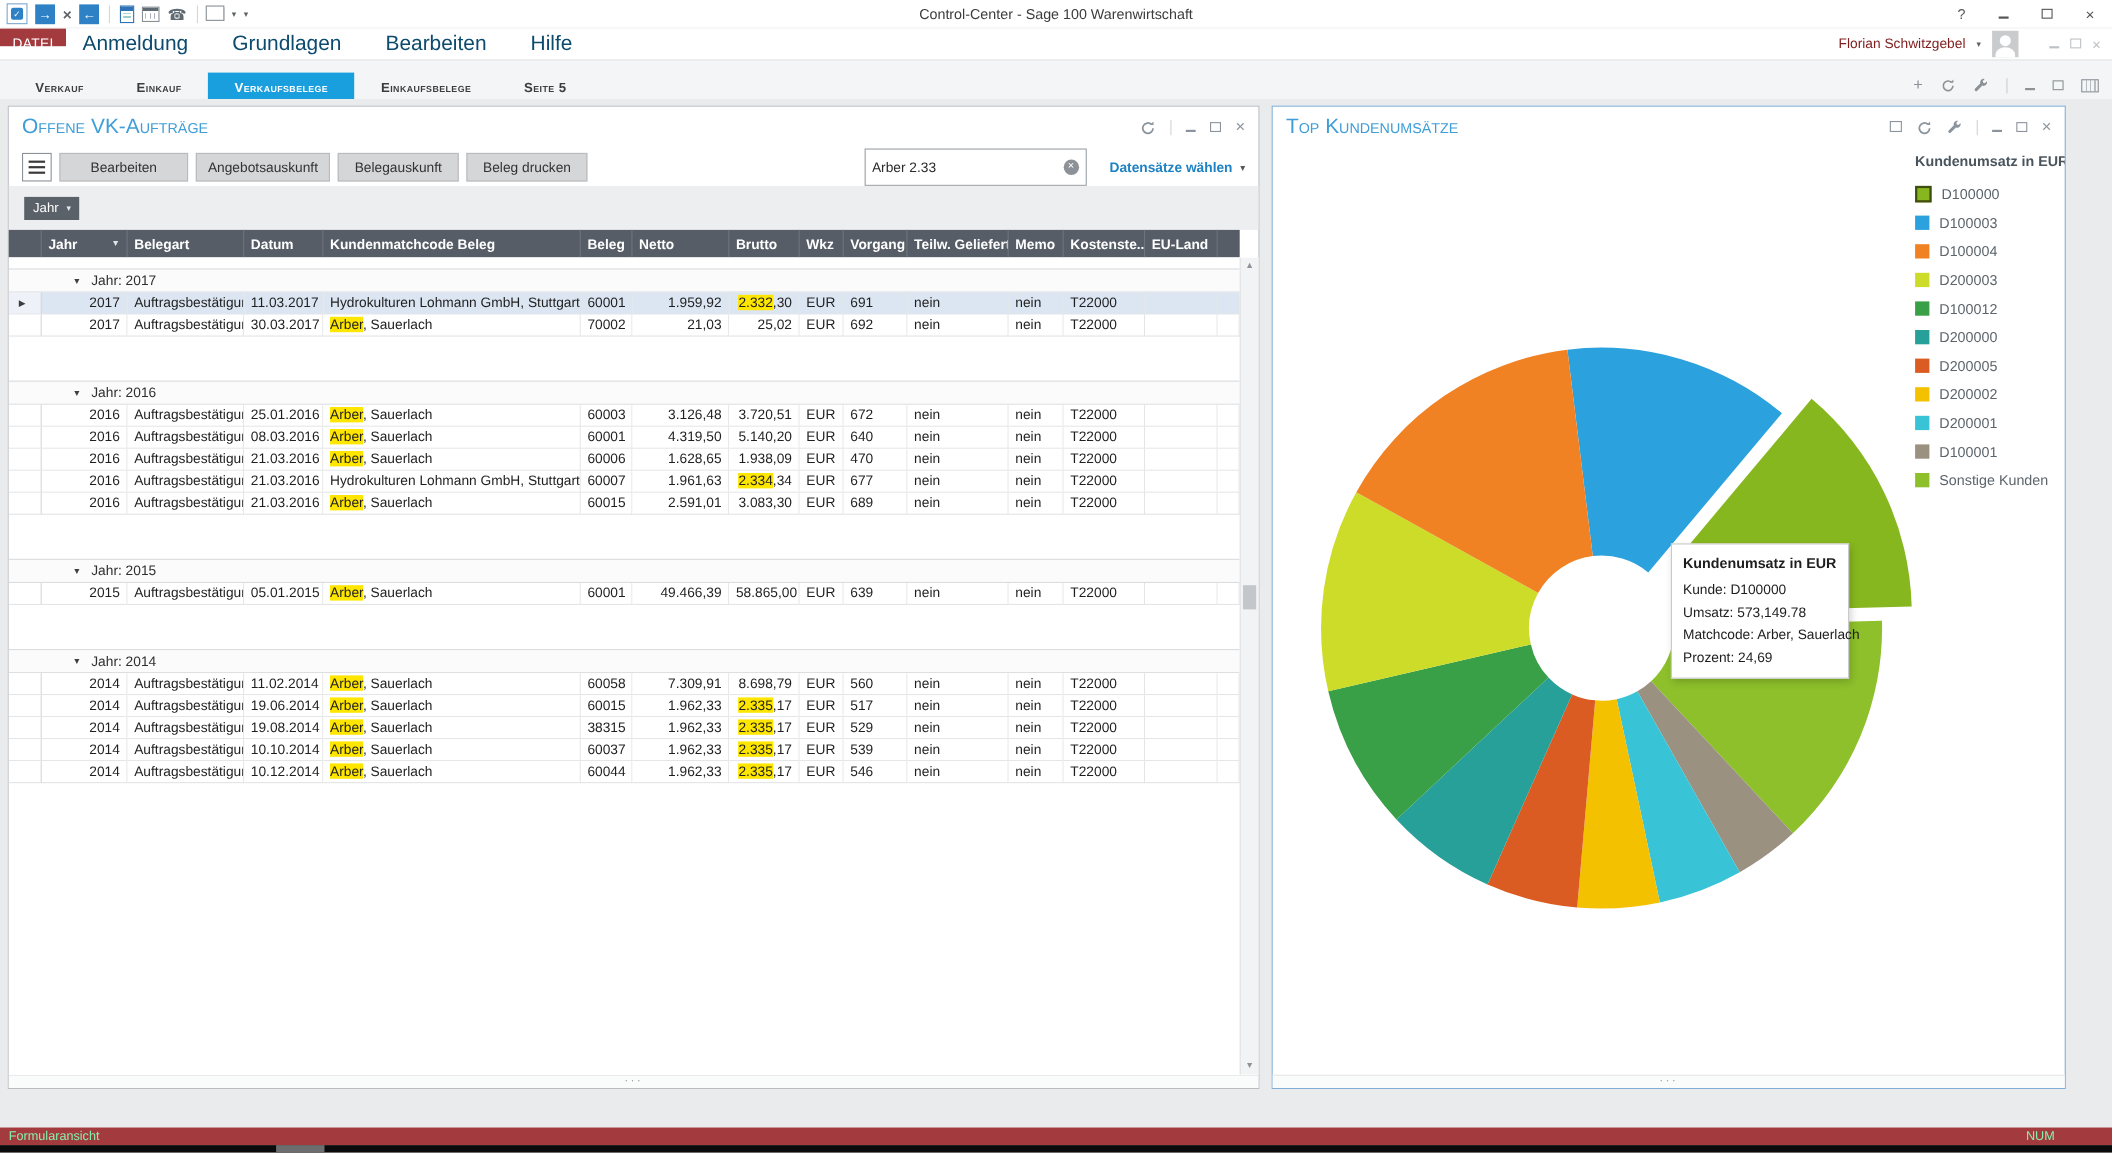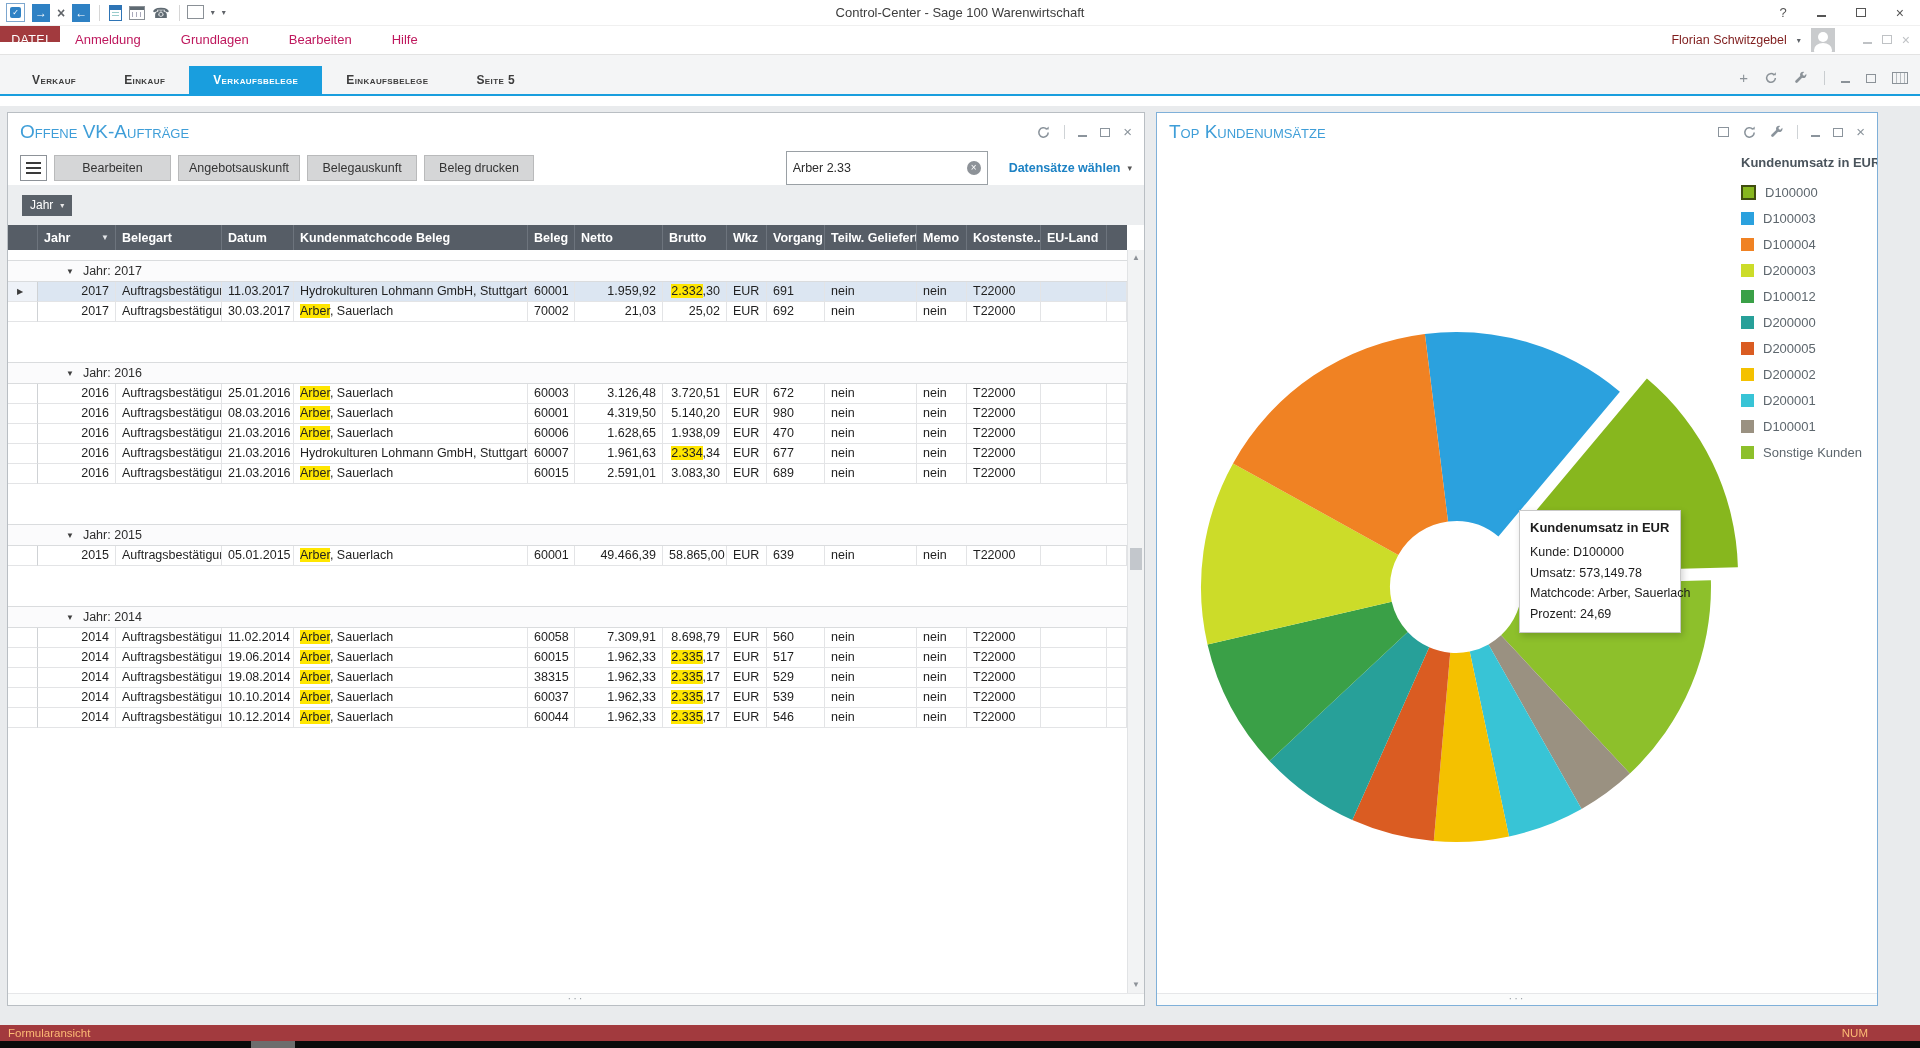--- a/index.html
+++ b/index.html
@@ -27,41 +27,41 @@
   .ico-min{width:9px;height:2px;background:currentColor;display:inline-block}
   .ico-restore{width:10px;height:9px;border:1px solid currentColor;position:relative;display:inline-block;background:#fff}
   .ico-restore::before{content:"";position:absolute;right:-4px;top:-4px;width:10px;height:9px;border:1px solid currentColor;z-index:-1}
   .ico-max{width:10px;height:9px;border:1px solid currentColor;display:inline-block}
   .ico-x{font-size:14px;line-height:12px}
 
   
   .ribbon{position:absolute;left:0;top:26px;width:1920px;height:28px;background:#fff}
   .datei-tab{position:absolute;left:0;top:0;width:60px;height:16px;background:#a23a3e;color:#fff;font-size:12.5px;text-align:center;line-height:28px;letter-spacing:.3px}
   .ribbon-menus{position:absolute;left:75px;top:0;height:28px;display:flex;gap:40px}
-  .ribbon-menus span{font-size:13px;color:#be185d;line-height:28px}
+  .ribbon-menus span{font-size:19px;color:#0c4a6e;line-height:28px}
   .user-area{position:absolute;right:10px;top:0;height:28px;display:flex;align-items:center;gap:10px}
   .user-name{font-size:12.5px;color:#7f1d1d}
   .avatar{width:24px;height:24px;background:#c9cbcd;position:relative;overflow:hidden}
   .avatar::before{content:"";position:absolute;left:7px;top:4px;width:10px;height:10px;border-radius:50%;background:#fff}
   .avatar::after{content:"";position:absolute;left:3px;top:15px;width:18px;height:14px;border-radius:50%;background:#fff}
   .dis{color:#bfc2c5}
   .user-area .gap{width:8px}
 
   
   .tabstrip{position:absolute;left:0;top:54px;width:1920px;height:42px;background:#f4f5f6;border-top:1px solid #e3e3e3;border-bottom:2px solid #199ede}
   .tabbar{position:absolute;left:8px;bottom:0;height:28px;display:flex}
   .tab{padding:0 24px;font-variant:small-caps;font-weight:700;font-size:12px;letter-spacing:.4px;color:#3d3d3d;line-height:28px;white-space:nowrap}
   .tab-active{background:#199ede;color:#fff}
   .tabicons{position:absolute;right:12px;bottom:7px;display:flex;align-items:center;gap:16px;color:#8b9298}
   .tabicons .sep{width:1px;height:14px;background:#c9cdd0}
   .ico-plus{font-size:15px;line-height:14px}
   .ico-film{width:16px;height:12px;border:1px solid currentColor;background:repeating-linear-gradient(90deg,transparent 0 3px,#b7bcc0 3px 4px)}
 
   
-  .main{position:absolute;left:0;top:106px;width:1920px;height:935px;background:#e9ebed}
+  .main{position:absolute;left:0;top:90px;width:1920px;height:935px;background:#e9ebed}
   .panel{position:absolute;top:6px;height:894px;background:#fff;border:1px solid #b9bec3;display:flex;flex-direction:column}
   #leftPanel{left:7px;width:1138px}
   #rightPanel{left:1156px;width:722px;border-color:#7fb0d9}
   .panel-head{height:38px;display:flex;align-items:center;padding:0 12px;flex:none}
   .panel-title{font-variant:small-caps;font-size:19px;color:#3f9ed8;flex:1;white-space:nowrap}
   .panel-icons{display:flex;align-items:center;gap:13px;color:#8b949c}
   .panel-icons .sep{width:1px;height:14px;background:#cfd3d6}
   .pi-x{font-size:15px;line-height:12px}
   .panel-foot{height:12px;flex:none;border-top:1px solid #e6e7e9;background:#fafbfb;text-align:center;color:#9aa0a6;font-size:11px;line-height:8px;letter-spacing:2px}
 
@@ -112,21 +112,21 @@
   .legend-title{font-size:13px;font-weight:700;color:#4a545c;margin-bottom:9px;white-space:nowrap}
   .litem{display:flex;align-items:center;gap:9px;height:26px}
   .sw{width:13px;height:13px;flex:none}
   .sw.selsw{width:15px;height:15px;border:2px solid #404d10}
   .litem span{font-size:13px;color:#5d666d;white-space:nowrap}
   .tooltip{position:absolute;left:362px;top:359px;width:162px;background:#fff;border:1px solid #c9c9c9;box-shadow:2px 3px 7px rgba(0,0,0,.18);padding:9px 10px 8px;z-index:5}
   .tt-title{font-size:13px;font-weight:700;color:#1d1d1d;margin-bottom:7px;white-space:nowrap}
   .tt-line{font-size:12.5px;color:#1d1d1d;line-height:20.5px;white-space:nowrap}
 
   
-  .statusbar{position:absolute;left:0;top:1025px;width:1920px;height:16px;background:#a23a3e;color:#fdba74}
+  .statusbar{position:absolute;left:0;top:1025px;width:1920px;height:16px;background:#a23a3e;color:#86efac}
   .status-left{position:absolute;left:8px;top:0;font-size:11.5px;line-height:16px}
   .status-right{position:absolute;right:52px;top:0;font-size:11.5px;line-height:16px}
   .taskbar{position:absolute;left:0;top:1041px;width:1920px;height:7px;background:#0b0b0b}
   .taskbar .seg{position:absolute;left:251px;top:0;width:44px;height:7px;background:#6d6d6d}
 
   
   .isvg{display:inline-flex}
 </style>
 </head>
 <body>
@@ -358,21 +358,21 @@
           <div class="grow">
             <div class="c gutter"></div>
             <div class="c right">2016</div>
             <div class="c">Auftragsbestätigung</div>
             <div class="c">08.03.2016</div>
             <div class="c"><span class="hl">Arber</span>, Sauerlach</div>
             <div class="c">60001</div>
             <div class="c right">4.319,50</div>
             <div class="c right">5.140,20</div>
             <div class="c">EUR</div>
-            <div class="c">980</div>
+            <div class="c">640</div>
             <div class="c">nein</div>
             <div class="c">nein</div>
             <div class="c">T22000</div>
             <div class="c"></div>
             <div class="c"></div>
           </div>
           <div class="grow">
             <div class="c gutter"></div>
             <div class="c right">2016</div>
             <div class="c">Auftragsbestätigung</div>

